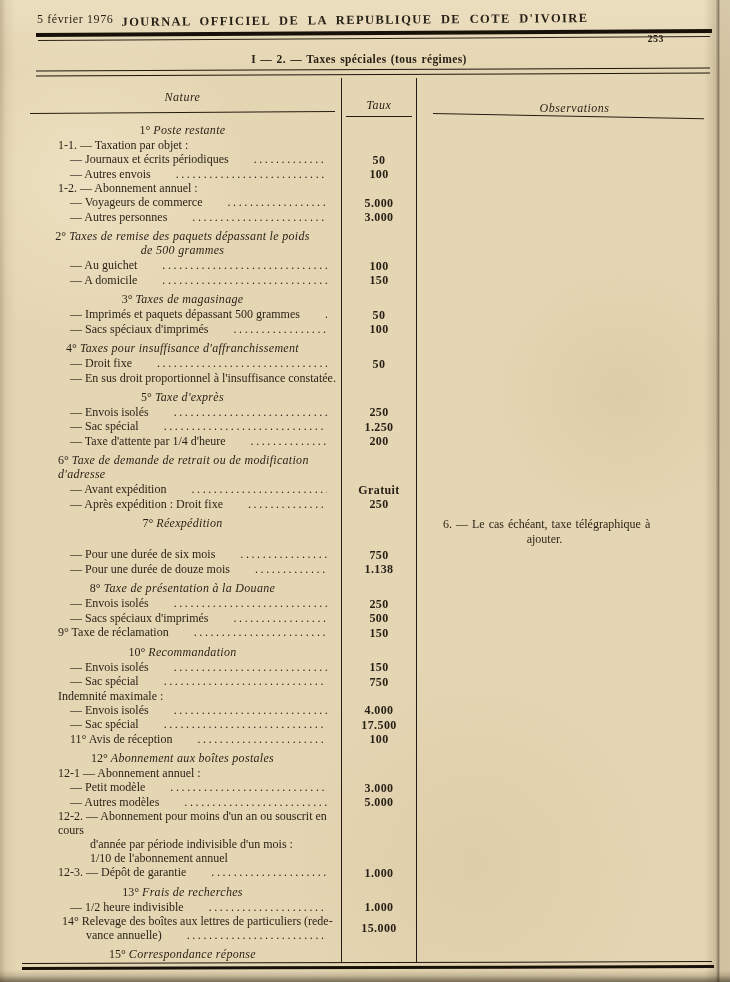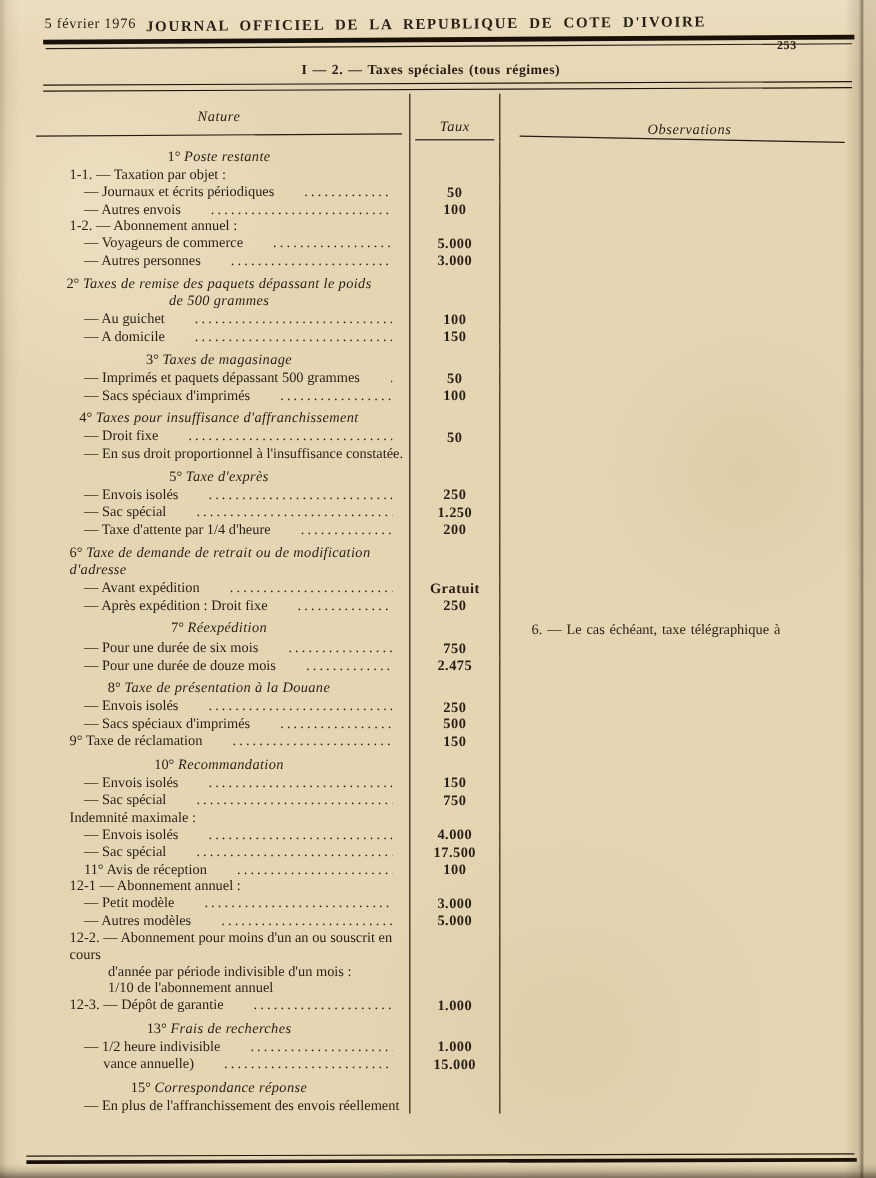--- a/index.html
+++ b/index.html
@@ -348,20 +348,21 @@
           <div class="cell obs"></div>
         </div>
         <div class="trow heading">
           <div class="cell nature">
             <div class="hline"><span class="hnum">7° </span><span class="htxt">Réexpédition</span></div>
           </div>
           <div class="cell taux"></div>
           <div class="cell obs">
             <div class="obs-block">
               <div class="obs-line">6. — Le cas échéant, taxe télégraphique à</div>
+              <div class="obs-line center">ajouter.</div>
             </div>
           </div>
         </div>
         <div class="trow dotted">
           <div class="cell nature">
             <div class="dline ind1">
               <div class="dtext">— Pour une durée de six mois</div>
               <div class="dots"></div>
             </div>
           </div>
@@ -371,21 +372,21 @@
           <div class="cell obs"></div>
         </div>
         <div class="trow dotted">
           <div class="cell nature">
             <div class="dline ind1">
               <div class="dtext">— Pour une durée de douze mois</div>
               <div class="dots"></div>
             </div>
           </div>
           <div class="cell taux">
-            <div class="tval">2.475</div>
+            <div class="tval">1.138</div>
           </div>
           <div class="cell obs"></div>
         </div>
         <div class="trow heading">
           <div class="cell nature">
             <div class="hline"><span class="hnum">8° </span><span class="htxt">Taxe de présentation à la Douane</span></div>
           </div>
           <div class="cell taux"></div>
           <div class="cell obs"></div>
         </div>
@@ -493,20 +494,23 @@
               <div class="dtext">11° Avis de réception</div>
               <div class="dots"></div>
             </div>
           </div>
           <div class="cell taux">
             <div class="tval">100</div>
           </div>
           <div class="cell obs"></div>
         </div>
         <div class="trow heading">
+          <div class="cell nature">
+            <div class="hline"><span class="hnum">12° </span><span class="htxt">Abonnement aux boîtes postales</span></div>
+          </div>
           <div class="cell taux"></div>
           <div class="cell obs"></div>
         </div>
         <div class="trow label">
           <div class="cell nature">
             <div class="ind0">12-1 — Abonnement annuel :</div>
           </div>
           <div class="cell taux"></div>
           <div class="cell obs"></div>
         </div>
@@ -569,20 +573,21 @@
               <div class="dots"></div>
             </div>
           </div>
           <div class="cell taux">
             <div class="tval">1.000</div>
           </div>
           <div class="cell obs"></div>
         </div>
         <div class="trow multidotted v14">
           <div class="cell nature">
+            <div class="first">14° Relevage des boîtes aux lettres de particuliers (rede-</div>
             <div class="dline cont">
               <div class="dtext">vance annuelle)</div>
               <div class="dots"></div>
             </div>
           </div>
           <div class="cell taux">
             <div class="tval">15.000</div>
           </div>
           <div class="cell obs"></div>
         </div>

